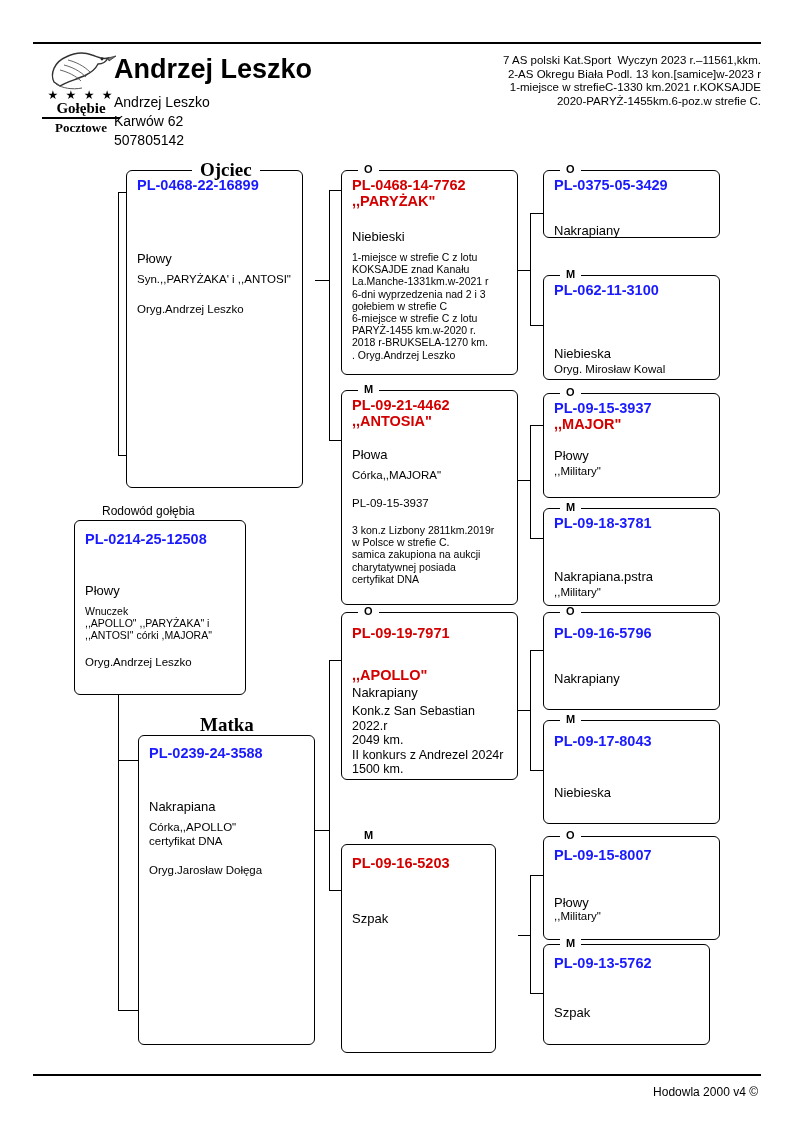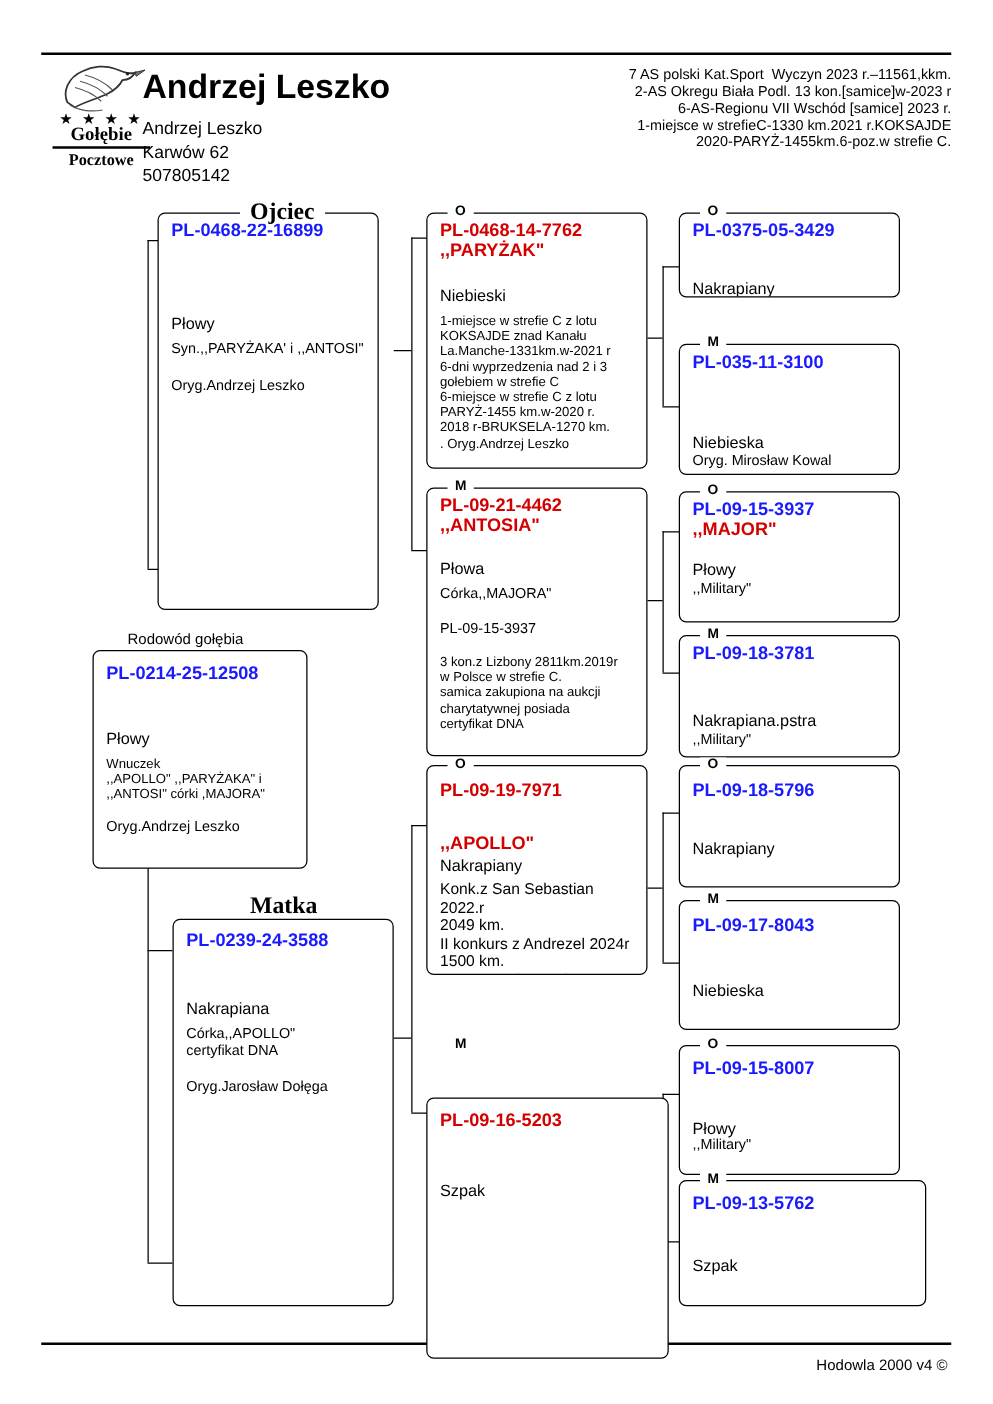--- a/index.html
+++ b/index.html
@@ -111,21 +111,20 @@
   </div>
 
   <div class="owner-name">Andrzej Leszko</div>
   <div class="owner-addr">Andrzej Leszko
 Karwów 62
 507805142</div>
 
   <div class="header-notes">
     <div>7 AS polski Kat.Sport  Wyczyn 2023 r.–11561,kkm.</div>
     <div>2-AS Okregu Biała Podl. 13 kon.[samice]w-2023 r</div>
-    <div>6-AS-Regionu VII Wschód [samice] 2023 r.</div>
     <div>1-miejsce w strefieC-1330 km.2021 r.KOKSAJDE</div>
     <div>2020-PARYŻ-1455km.6-poz.w strefie C.</div>
   </div>
 
   <div class="ln lnv" style="left:118px;top:192px;height:263px;"></div>
   <div class="ln lnh" style="left:118px;top:192px;width:20px;"></div>
   <div class="ln lnh" style="left:118px;top:455px;width:20px;"></div>
   <div class="ln lnh" style="left:108px;top:570px;width:12px;"></div>
   <div class="ln lnv" style="left:118px;top:570px;height:190px;"></div>
   <div class="ln lnh" style="left:118px;top:760px;width:20px;"></div>
@@ -224,35 +223,35 @@
     <div class="nick" style="margin-top:26px;">,,APOLLO"</div>
     <div class="colorline" style="margin-top:2px;">Nakrapiany</div>
     <div class="med">Konk.z San Sebastian 2022.r
 2049 km.
 II konkurs z Andrezel 2024r
 1500 km.
 Oryg.Jarosław Dołęga</div>
   </div>
   <div class="cap" style="left:358px;top:606px;">O</div>
 
-  <div class="box" style="left:341px;top:878px;width:194px;height:209px;">
+  <div class="box" style="left:341px;top:844px;width:155px;height:209px;">
     <div class="ring red" style="margin-top:10px;">PL-09-16-5203</div>
     <div class="colorline" style="margin-top:40px;">Szpak</div>
   </div>
   <div class="cap" style="left:358px;top:830px;">M</div>
 
   <div class="box" style="left:543px;top:170px;width:177px;height:68px;">
     <div class="ring">PL-0375-05-3429</div>
     <div class="colorline" style="margin-top:30px;">Nakrapiany</div>
     <div class="small2" style="margin-top:2px;">2-lotnik oddziału w 2006 r.</div>
   </div>
   <div class="cap" style="left:560px;top:164px;">O</div>
 
   <div class="box" style="left:543px;top:275px;width:177px;height:105px;">
-    <div class="ring">PL-035-11-3100</div>
+    <div class="ring">PL-062-11-3100</div>
     <div class="colorline" style="margin-top:48px;">Niebieska</div>
     <div class="small2" style="margin-top:2px;">Oryg. Mirosław Kowal</div>
   </div>
   <div class="cap" style="left:560px;top:269px;">M</div>
 
   <div class="box" style="left:543px;top:393px;width:177px;height:105px;">
     <div class="ring">PL-09-15-3937</div>
     <div class="nick">,,MAJOR"</div>
     <div class="colorline" style="margin-top:16px;">Płowy</div>
     <div class="small2" style="margin-top:2px;">,,Military"</div>
@@ -260,38 +259,38 @@
   <div class="cap" style="left:560px;top:387px;">O</div>
 
   <div class="box" style="left:543px;top:508px;width:177px;height:98px;">
     <div class="ring">PL-09-18-3781</div>
     <div class="colorline" style="margin-top:38px;">Nakrapiana.pstra</div>
     <div class="small2" style="margin-top:2px;">,,Military"</div>
   </div>
   <div class="cap" style="left:560px;top:502px;">M</div>
 
   <div class="box" style="left:543px;top:612px;width:177px;height:98px;">
-    <div class="ring" style="margin-top:12px;">PL-09-18-5796</div>
+    <div class="ring" style="margin-top:12px;">PL-09-16-5796</div>
     <div class="colorline" style="margin-top:30px;">Nakrapiany</div>
   </div>
   <div class="cap" style="left:560px;top:606px;">O</div>
 
   <div class="box" style="left:543px;top:720px;width:177px;height:104px;">
     <div class="ring" style="margin-top:12px;">PL-09-17-8043</div>
     <div class="colorline" style="margin-top:36px;">Niebieska</div>
   </div>
   <div class="cap" style="left:560px;top:714px;">M</div>
 
   <div class="box" style="left:543px;top:836px;width:177px;height:104px;">
     <div class="ring" style="margin-top:10px;">PL-09-15-8007</div>
     <div class="colorline" style="margin-top:32px;">Płowy</div>
     <div class="small2" style="margin-top:0px;">,,Military"</div>
   </div>
   <div class="cap" style="left:560px;top:830px;">O</div>
 
-  <div class="box" style="left:543px;top:944px;width:198px;height:101px;">
+  <div class="box" style="left:543px;top:944px;width:167px;height:101px;">
     <div class="ring" style="margin-top:10px;">PL-09-13-5762</div>
     <div class="colorline" style="margin-top:34px;">Szpak</div>
   </div>
   <div class="cap" style="left:560px;top:938px;">M</div>
 
   <div class="footer">Hodowla 2000 v4 ©</div>
 </div>
 
 </body></html>

